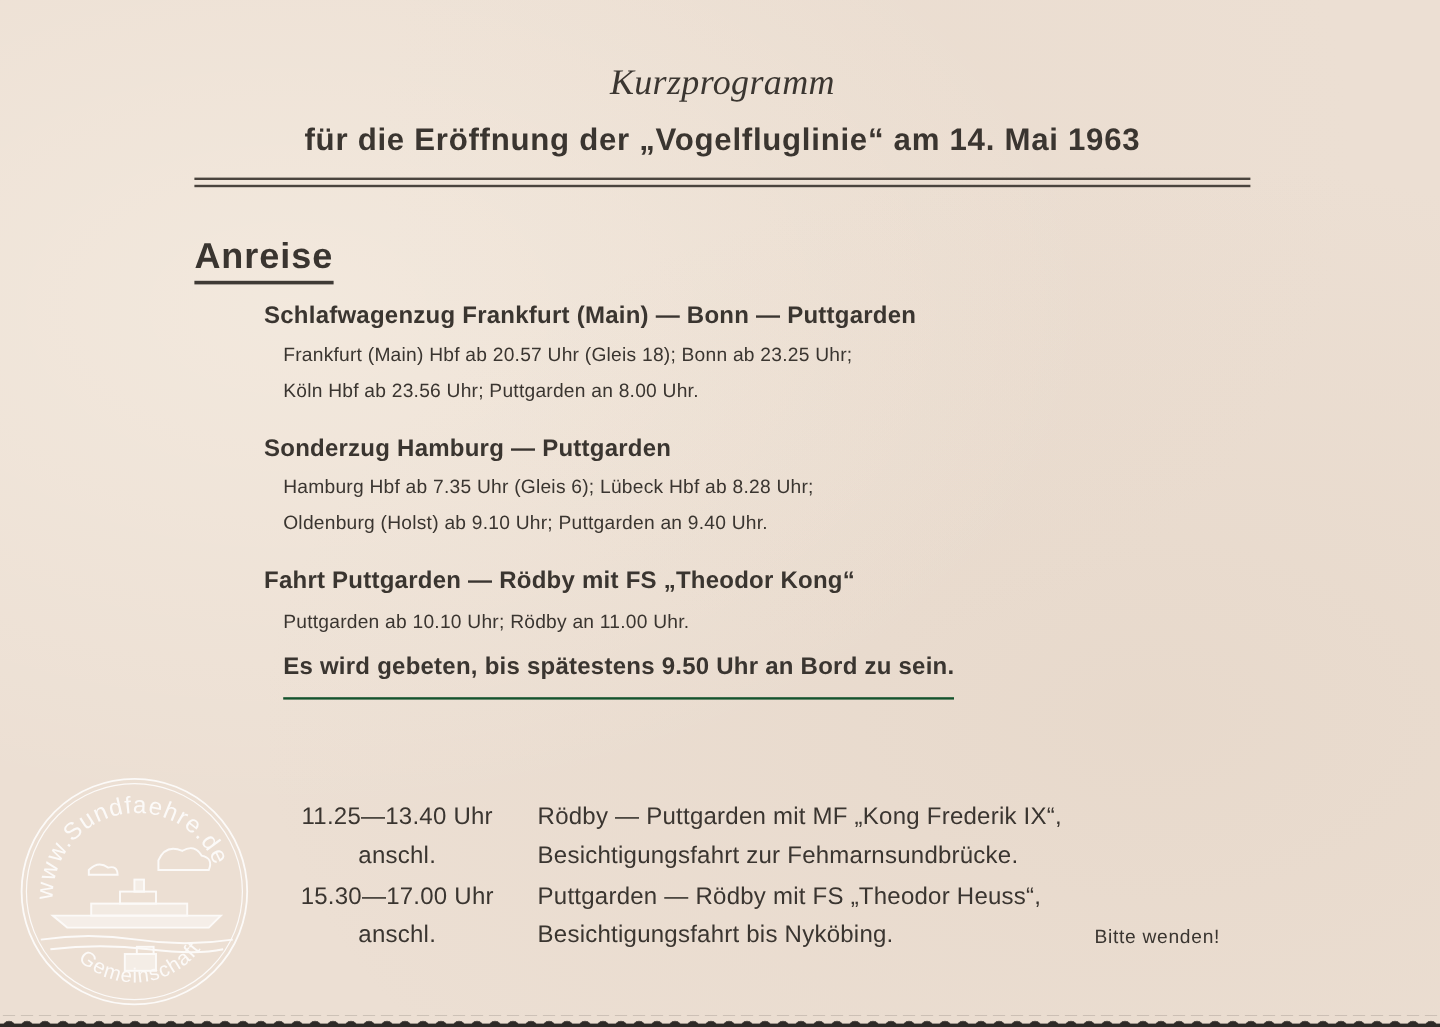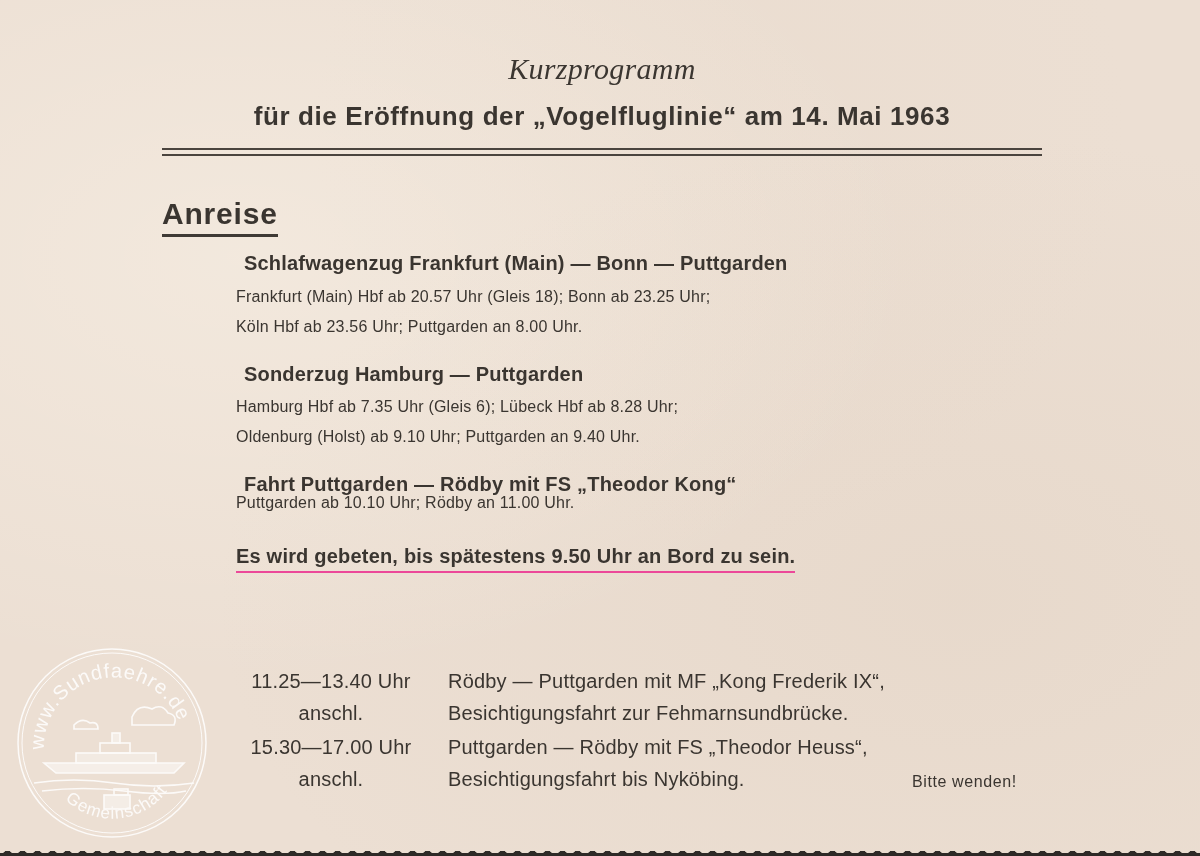--- a/index.html
+++ b/index.html
@@ -70,21 +70,21 @@
       letter-spacing: 0.8px;
       padding-bottom: 4px;
       border-bottom: 3px solid #3f3a35;
       line-height: 1.1;
     }
     .heading-anreise { top: 197px; }
     .heading-eroeffnung { top: 615px; letter-spacing: 0.2px; }
 
     .block-title {
       position: absolute;
-      left: 244px;
+      left: 220px;
       font-size: 20px;
       font-weight: bold;
       color: #3a3530;
       white-space: nowrap;
       letter-spacing: 0.2px;
     }
     .line-text {
       position: absolute;
       left: 236px;
       font-size: 16px;
@@ -93,22 +93,22 @@
       letter-spacing: 0.2px;
     }
     .notice {
       position: absolute;
       left: 236px;
       top: 545px;
       font-size: 20px;
       font-weight: bold;
       color: #3a3530;
       white-space: nowrap;
-      padding-bottom: 3px;
-      border-bottom: 2px solid #ec4899;
+      padding-bottom: 13px;
+      border-bottom: 2px solid #14532d;
       letter-spacing: 0.2px;
     }
 
     .trip-row {
       position: absolute;
       left: 236px;
       font-size: 20px;
       color: #3a3530;
       white-space: nowrap;
       letter-spacing: 0.2px;
@@ -176,21 +176,21 @@
 
   <div class="block-title" style="top:252px;">Schlafwagenzug Frankfurt (Main) — Bonn — Puttgarden</div>
   <div class="line-text" style="top:288px;">Frankfurt (Main) Hbf ab 20.57 Uhr (Gleis 18);  Bonn ab 23.25 Uhr;</div>
   <div class="line-text" style="top:318px;">Köln Hbf ab 23.56 Uhr;  Puttgarden an 8.00 Uhr.</div>
 
   <div class="block-title" style="top:363px;">Sonderzug Hamburg — Puttgarden</div>
   <div class="line-text" style="top:398px;">Hamburg Hbf ab 7.35 Uhr (Gleis 6);  Lübeck Hbf ab 8.28 Uhr;</div>
   <div class="line-text" style="top:428px;">Oldenburg (Holst) ab 9.10 Uhr;  Puttgarden an 9.40 Uhr.</div>
 
   <div class="block-title" style="top:473px;">Fahrt Puttgarden — Rödby mit FS „Theodor Kong“</div>
-  <div class="line-text" style="top:494px;">Puttgarden ab 10.10 Uhr;  Rödby an 11.00 Uhr.</div>
+  <div class="line-text" style="top:510px;">Puttgarden ab 10.10 Uhr;  Rödby an 11.00 Uhr.</div>
 
   <div class="notice">Es wird gebeten, bis spätestens 9.50 Uhr an Bord zu sein.</div>
 
 
   <div class="trip-row" style="top:670px;">
     <span class="time">11.25—13.40 Uhr</span><span class="desc">Rödby — Puttgarden mit MF „Kong Frederik IX“,</span>
   </div>
   <div class="trip-row" style="top:702px;">
     <span class="time">anschl.</span><span class="desc">Besichtigungsfahrt zur Fehmarnsundbrücke.</span>
   </div>

